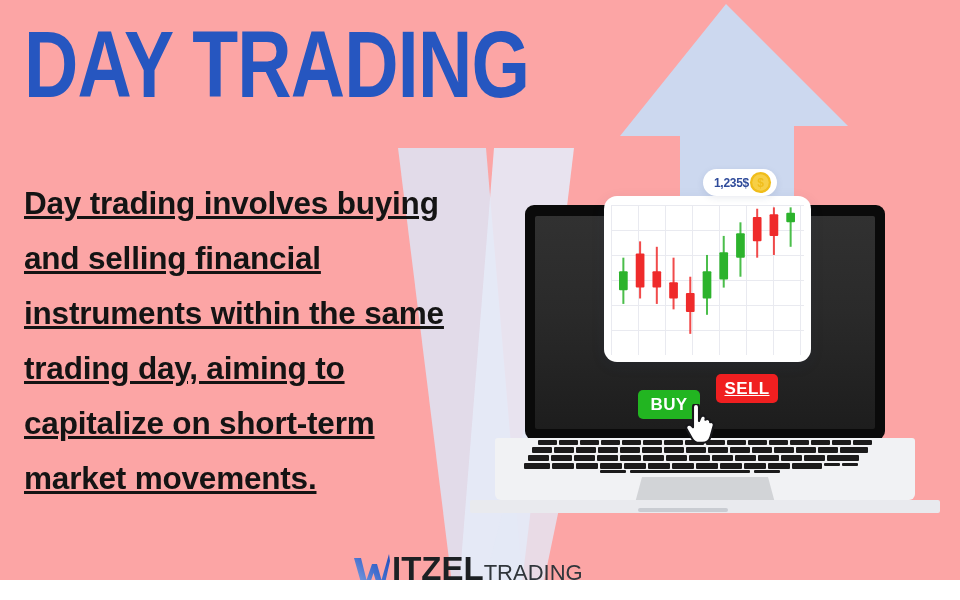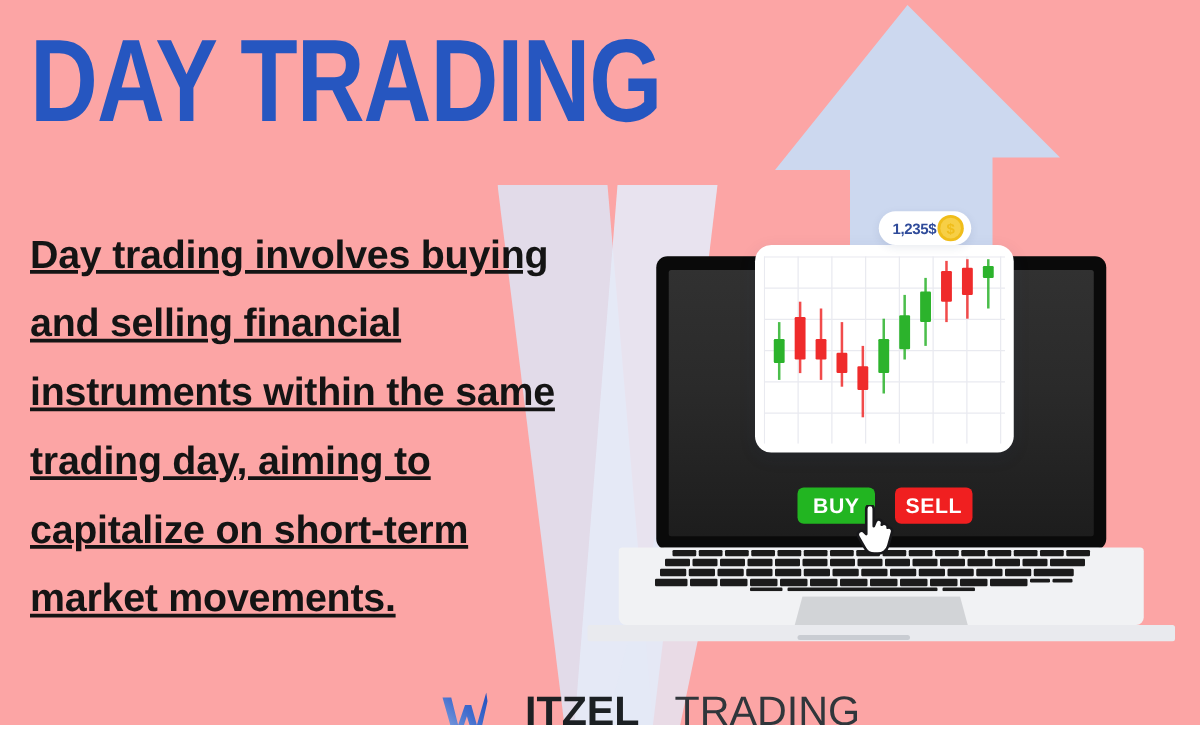--- a/index.html
+++ b/index.html
@@ -60,37 +60,36 @@
     text-decoration:underline;
   }
 
   
   .logo{
     position:absolute;
     left:353px; top:552px;
     display:flex;
     align-items:baseline;
     height:38px;
-    gap:28px;
   }
   .logo-w{
     width:38px; height:34px;
     position:relative;
     margin-right:1px;
     align-self:center;
   }
   .logo-itzel{
     font-size:33px;
     font-weight:bold;
     color:#1c2023;
     letter-spacing:0px;
     line-height:34px;
   }
   .logo-trading{
-    font-size:33px;
+    font-size:22px;
     font-weight:normal;
     color:#30363b;
     letter-spacing:0px;
     line-height:34px;
   }
 
   
   .laptop{ position:absolute; left:470px; top:205px; width:470px; height:330px; }
 
   .lid{
@@ -186,21 +185,21 @@
     border-radius:5px;
     display:flex;
     align-items:center;
     justify-content:center;
     color:#ffffff;
     font-size:17px;
     font-weight:bold;
     letter-spacing:0.4px;
   }
   .btn-buy{ left:638px; top:390px; background:#22b521; }
-  .btn-sell{ left:716px; top:390px; background:#f01f20; }
+  .btn-sell{ left:716px; top:374px; background:#f01f20;text-decoration:underline; }
 
   .cursor{ position:absolute; left:684px; top:404px; width:34px; height:42px; }
 </style>
 </head>
 <body>
 
 <div id="stage">
 
   <div class="bg-layer">
 

